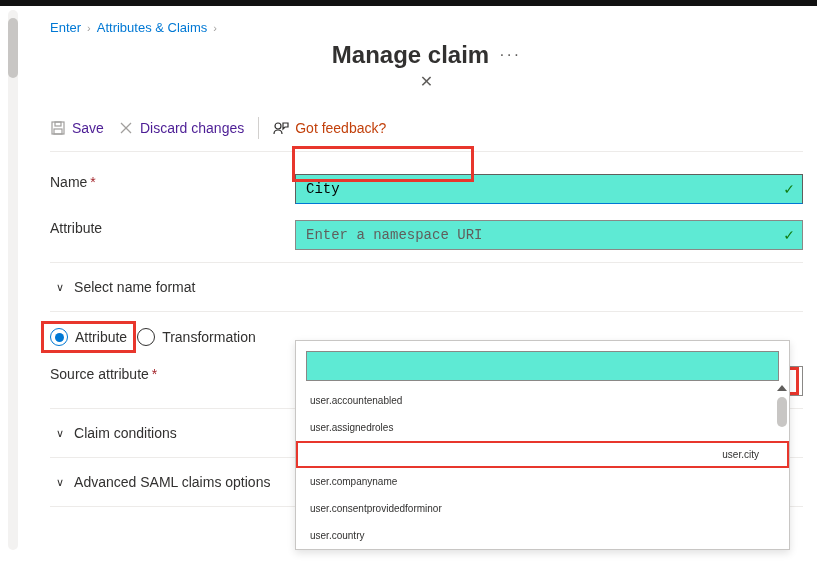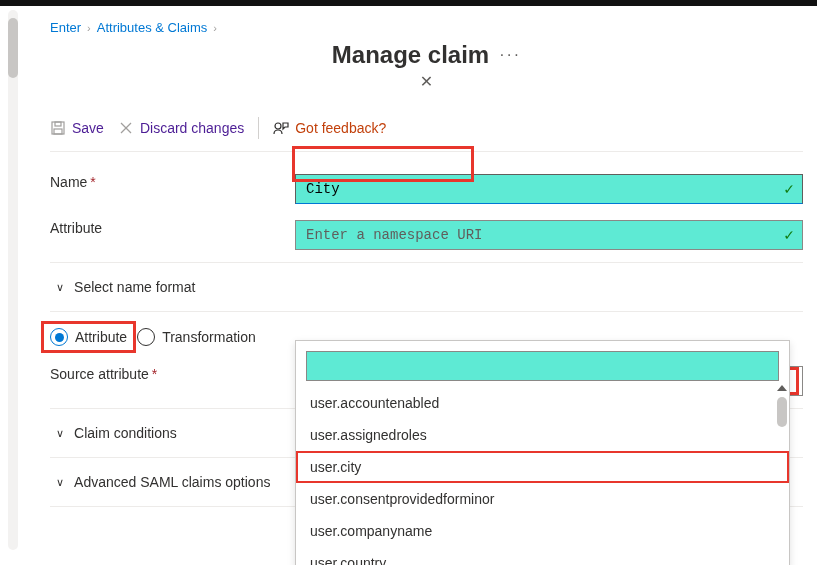--- a/index.html
+++ b/index.html
@@ -97,22 +97,22 @@
   .dropdown-panel {
     position:absolute; left:295px; top:340px; width:495px;
     background:#fff; border:1px solid #c8c6c4;
     box-shadow:0 3px 8px rgba(0,0,0,.12);
     z-index:10;
   }
   .dropdown-panel .search {
     margin:10px 10px 6px; height:30px; border:1px solid #8a8886; padding:0 8px; width:calc(100% - 20px);
   }
   .dropdown-panel .opts { max-height:180px; overflow-y:auto; }
-  .opt { padding:8px 14px; cursor:pointer; font-size:14px; }
-  .opt.hl { border:2px solid #e8362c; padding:6px 12px; }
+  .opt { padding:8px 14px; cursor:pointer; font-size:10px; }
+  .opt.hl { border:2px solid #e8362c; padding:6px 28px;text-align:right; }
   .opts-scroll {
     position:absolute; right:2px; top:56px; width:10px; height:170px; background:transparent;
   }
   .opts-scroll .thumb { position:absolute; top:0; width:10px; height:30px; background:#c8c6c4; border-radius:5px; }
   .opts-scroll .tri { position:absolute; width:0;height:0;border-left:5px solid transparent;border-right:5px solid transparent; }
   .opts-scroll .tri.up { top:-12px; border-bottom:6px solid #605e5c; }
 </style>
 </head>
 <body>
 
@@ -231,22 +231,22 @@
     <hr class="sep">
   </div>
 </div>
 
 <div class="dropdown-panel">
   <input type="text" class="search" style="">
   <div class="opts" id="opts">
       <div class="opt">user.accountenabled</div>
       <div class="opt">user.assignedroles</div>
       <div class="opt hl">user.city</div>
+      <div class="opt">user.companyname</div>
       <div class="opt">user.consentprovidedforminor</div>
-      <div class="opt">user.companyname</div>
       <div class="opt">user.country</div>
     </div>
   <div class="opts-scroll">
     <span class="tri up"></span>
     <div class="thumb"></div>
   </div>
 </div>
 
 <div style="position: absolute; left: 292px; top: 146px; width: 182px; height: 36px; border: 3px solid rgb(232, 54, 44); pointer-events: none; z-index: 5;"></div>
 

